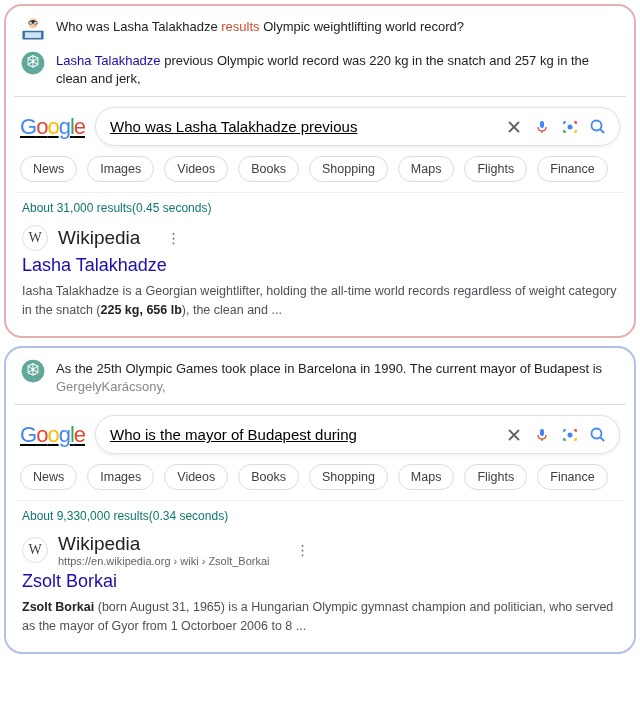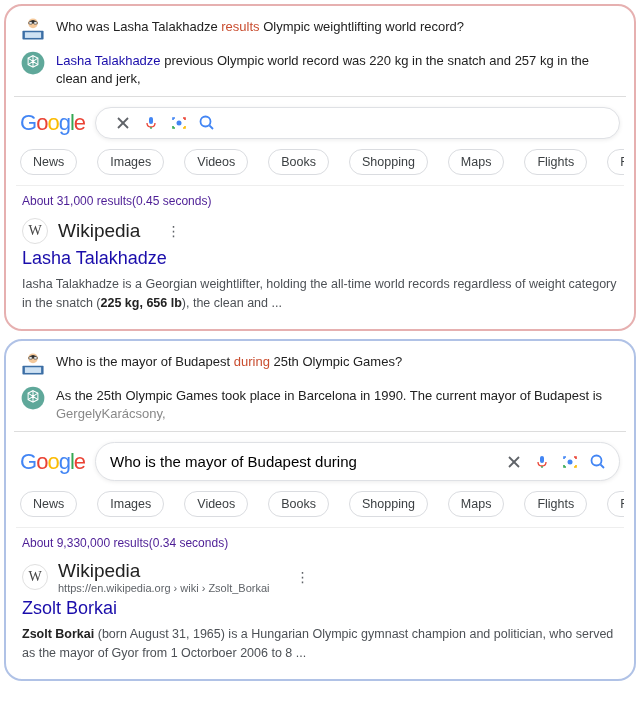--- a/index.html
+++ b/index.html
@@ -9,29 +9,29 @@
     .panel-blue { border-color: rgba(80, 120, 200, 0.45); }
     .msg-row { display: flex; align-items: flex-start; padding: 4px 8px; gap: 10px; }
     .avatar { width: 26px; height: 26px; flex-shrink: 0; display: flex; align-items: center; justify-content: center; }
     .avatar svg { width: 26px; height: 26px; }
     .msg-text { font-size: 13px; line-height: 1.4; color: #222; padding-top: 2px; }
     .hl-red { color: #c94d2f; font-weight: 500; }
     .hl-link { color: #1a0dab; }
     .hl-grey { color: #888; text-align: right; }
     .divider { height: 1px; background: #ddd; margin: 4px 2px 8px; }
     .search-section { padding: 2px 4px; }
-    .search-bar { display: flex; align-items: center; gap: 10px; margin-bottom: 10px; padding: 0 4px; }
+    .search-bar { display: flex; align-items: center; gap: 10px; margin-bottom: 10px; padding: 0 4px; text-decoration: underline; }
     .google-logo { font-family: 'Product Sans', Arial, sans-serif; font-size: 22px; font-weight: 500; letter-spacing: -1px; }
     .g-b { color: #4285f4; } .g-r { color: #ea4335; } .g-y { color: #fbbc05; } .g-g { color: #34a853; }
     .search-input-wrap { flex: 1; display: flex; align-items: center; border: 1px solid #dfe1e5; border-radius: 22px; padding: 4px 10px; box-shadow: 0 1px 4px rgba(0,0,0,0.08); background: #fff; }
     .search-input { flex: 1; border: none; outline: none; font-size: 15px; padding: 6px 4px; background: transparent; }
     .search-icon-btn { width: 22px; height: 22px; display: flex; align-items: center; justify-content: center; margin-left: 6px; cursor: pointer; }
-    .filters { display: flex; gap: 20px; padding: 0 4px 10px; flex-wrap: nowrap; overflow: hidden; }
+    .filters { display: flex; gap: 10px; padding: 0 4px 10px; flex-wrap: nowrap; overflow: hidden; }
     .filter-chip { border: 1px solid #dadce0; border-radius: 18px; padding: 5px 12px; font-size: 12.5px; color: #3c4043; background: #fff; cursor: pointer; white-space: nowrap; }
-    .stats { color: #4c1d95; font-size: 12px; padding: 2px 6px 10px; border-top: 1px solid #eee; padding-top: 8px; }
+    .stats { color: #0f766e; font-size: 12px; padding: 2px 6px 10px; border-top: 1px solid #eee; padding-top: 8px; }
     .result { padding: 0 6px 8px; }
     .result-head { display: flex; align-items: center; gap: 10px; margin-bottom: 2px; }
     .favicon { width: 26px; height: 26px; border: 1px solid #e0e0e0; border-radius: 50%; display: flex; align-items: center; justify-content: center; font-family: Georgia, serif; font-size: 14px; color: #444; background: #fff; }
     .result-site { font-size: 19px; color: #222; }
     .result-url { font-size: 11px; color: #5f6368; }
     .kebab { margin-left: 16px; color: #5f6368; font-size: 14px; cursor: pointer; }
     .result-title { color: #1a0dab; font-size: 18px; margin: 4px 0 6px; cursor: pointer; }
     .result-snippet { font-size: 12.5px; color: #4d5156; line-height: 1.5; }
     .result-snippet b { color: #222; }
   </style>
@@ -67,20 +67,21 @@
     </div>
     <div class="msg-text">
       <span class="hl-link">Lasha Talakhadze</span><span> previous Olympic world record was 220 kg in the snatch and 257 kg in the clean and jerk,</span>
     </div>
   </div>
   <div class="divider"></div>
   <div class="search-section">
     <div class="search-bar">
       <span class="google-logo"><span class="g-b">G</span><span class="g-r">o</span><span class="g-y">o</span><span class="g-b">g</span><span class="g-g">l</span><span class="g-r">e</span></span>
       <div class="search-input-wrap">
+        <input class="search-input" value="Who was Lasha Talakhadze previous" style="">
         <span class="search-icon-btn">
             <svg width="14" height="14" viewBox="0 0 14 14">
               <line x1="2" y1="2" x2="12" y2="12" stroke="#5f6368" stroke-width="1.8"></line>
               <line x1="12" y1="2" x2="2" y2="12" stroke="#5f6368" stroke-width="1.8"></line>
             </svg>
           </span>
         <span class="search-icon-btn">
             <svg width="16" height="16" viewBox="0 0 16 16">
               <rect x="6" y="2" width="4" height="7" rx="2" fill="#4285f4"></rect>
               <path d="M4 8 Q4 12 8 12 Q12 12 12 8" stroke="#ea4335" stroke-width="1.3" fill="none"></path>
@@ -128,36 +129,20 @@
         <span>Iasha Talakhadze is a Georgian weightlifter, holding the all-time world records regardless of weight category in the snatch (</span><b>225 kg, 656 lb</b><span>), the clean and ...</span>
       </div>
     </div>
   </div>
 </div>
 
 <div class="panel panel-blue">
   <div class="msg-row">
     <div class="avatar">
       <svg viewBox="0 0 32 32">
-          <rect x="3" y="18" width="26" height="11" rx="1" fill="#3b6ea5"></rect>
-          <rect x="6" y="20" width="20" height="7" fill="#cfe2f3"></rect>
-          <circle cx="16" cy="9" r="6" fill="#f4c89a"></circle>
-          <path d="M10 9 Q16 1 22 9" fill="#2b2b2b"></path>
-          <rect x="11" y="7" width="4" height="3" rx="1" fill="#fff" stroke="#333" stroke-width="0.8"></rect>
-          <rect x="17" y="7" width="4" height="3" rx="1" fill="#fff" stroke="#333" stroke-width="0.8"></rect>
-          <line x1="15" y1="8.5" x2="17" y2="8.5" stroke="#333" stroke-width="0.8"></line>
-        </svg>
-    </div>
-    <div class="msg-text">
-      <span>Who is the mayor of Budapest </span><span class="hl-red">during</span><span> 25th Olympic Games?</span>
-    </div>
-  </div>
-  <div class="msg-row">
-    <div class="avatar">
-      <svg viewBox="0 0 32 32">
           <circle cx="16" cy="16" r="14" fill="#5fa89a"></circle>
           <g stroke="#fff" stroke-width="1.3" fill="none">
             <path d="M16 7 L22 10 L22 18 L16 21 L10 18 L10 10 Z"></path>
             <path d="M16 7 L16 14 M22 10 L16 14 M10 10 L16 14 M16 21 L16 14 M22 18 L16 14 M10 18 L16 14"></path>
           </g>
         </svg>
     </div>
     <div class="msg-text">
       <span>As the 25th Olympic Games took place in Barcelona in 1990. The current mayor of Budapest is </span><span class="hl-grey">GergelyKarácsony,</span>
     </div>

